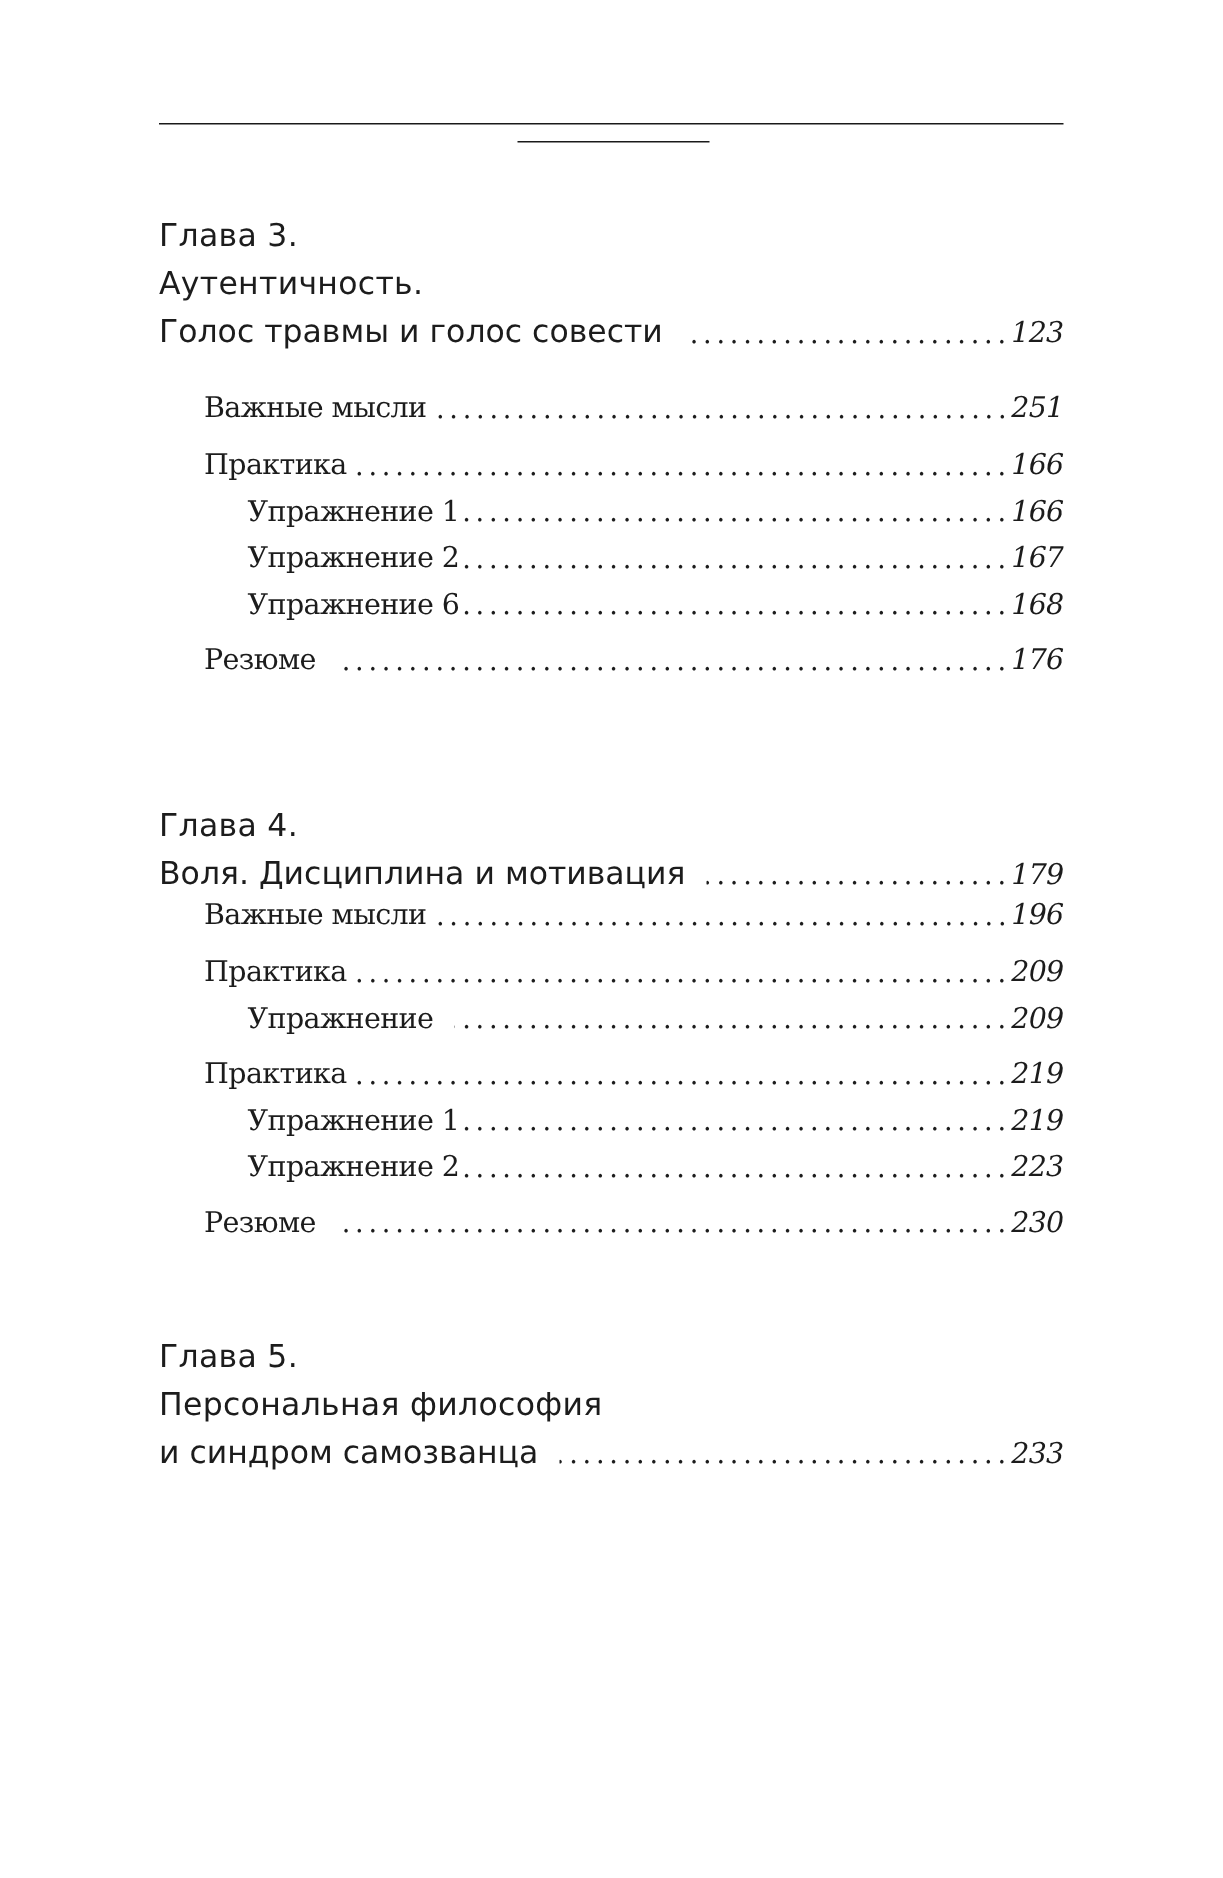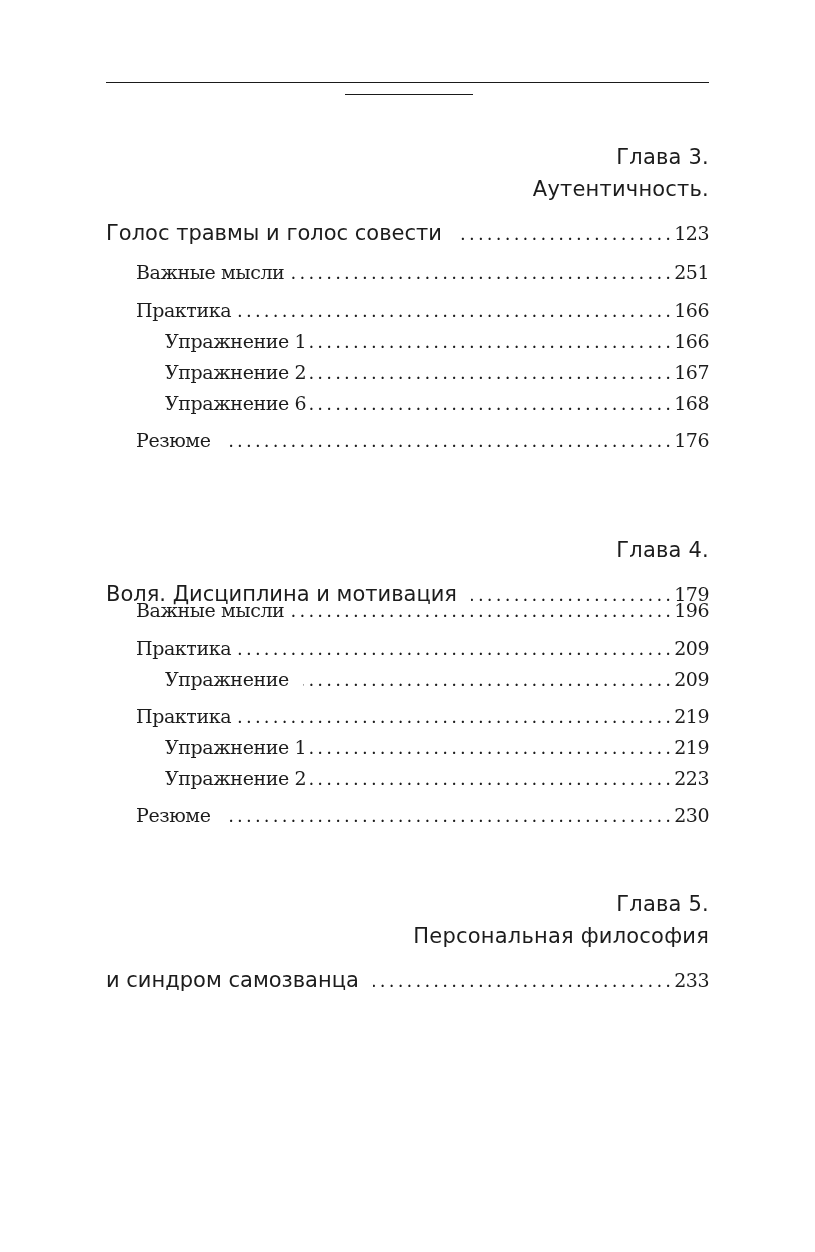--- a/index.html
+++ b/index.html
@@ -5,32 +5,32 @@
   html, body { margin: 0; padding: 0; }
   body {
     width: 815px; height: 1252px; background: #ffffff; position: relative;
     overflow: hidden; color: #1c1c1c;
   }
   .rule-top { position: absolute; left: 106px; top: 82px; width: 603px; height: 0; border-top: 1.5px solid #1a1a1a; }
   .rule-short { position: absolute; left: 345px; top: 94px; width: 128px; height: 0; border-top: 1.5px solid #1a1a1a; }
   .toc { position: absolute; left: 106px; width: 603px; }
   .chapter-line {
     font-family: "DejaVu Sans", sans-serif; font-size: 21px; line-height: 32px;
-    height: 32px; white-space: nowrap; letter-spacing: 0.2px; text-align: right;
+    height: 32px; white-space: nowrap; letter-spacing: 0.2px;
   }
   .row {
     display: flex; align-items: baseline; white-space: nowrap; overflow: hidden;
   }
   .row .t { flex: 0 0 auto; padding-right: 4px; }
   .row .dots {
     flex: 1 1 auto; overflow: hidden; font-family: "DejaVu Serif", serif;
     font-size: 18px; letter-spacing: 3.2px; color: #1c1c1c; text-align: right; direction: rtl;
   }
-  .row .pg { flex: 0 0 auto; font-family: "DejaVu Serif", serif; font-size: 19px; letter-spacing: -0.5px; }
-  .row.chapter-title { font-family: "DejaVu Sans", sans-serif; font-size: 21px; height: 32px; line-height: 32px; margin-top: 12px; }
+  .row .pg { flex: 0 0 auto; font-family: "DejaVu Serif", serif; font-size: 19px; letter-spacing: -0.5px; font-style: italic; }
+  .row.chapter-title { font-family: "DejaVu Sans", sans-serif; font-size: 21px; height: 32px; line-height: 32px; }
   .row.chapter-title .t { padding-right: 14px; }
   .row.sub {
     font-family: "DejaVu Serif", serif; font-size: 19px; height: 31px; line-height: 31px;
     padding-left: 30px; letter-spacing: -0.4px;
   }
   .row.sub2 { padding-left: 59px; }
   .row.sub .t { padding-right: 2px; text-align: center; }
 </style>
 </head>
 <body>

